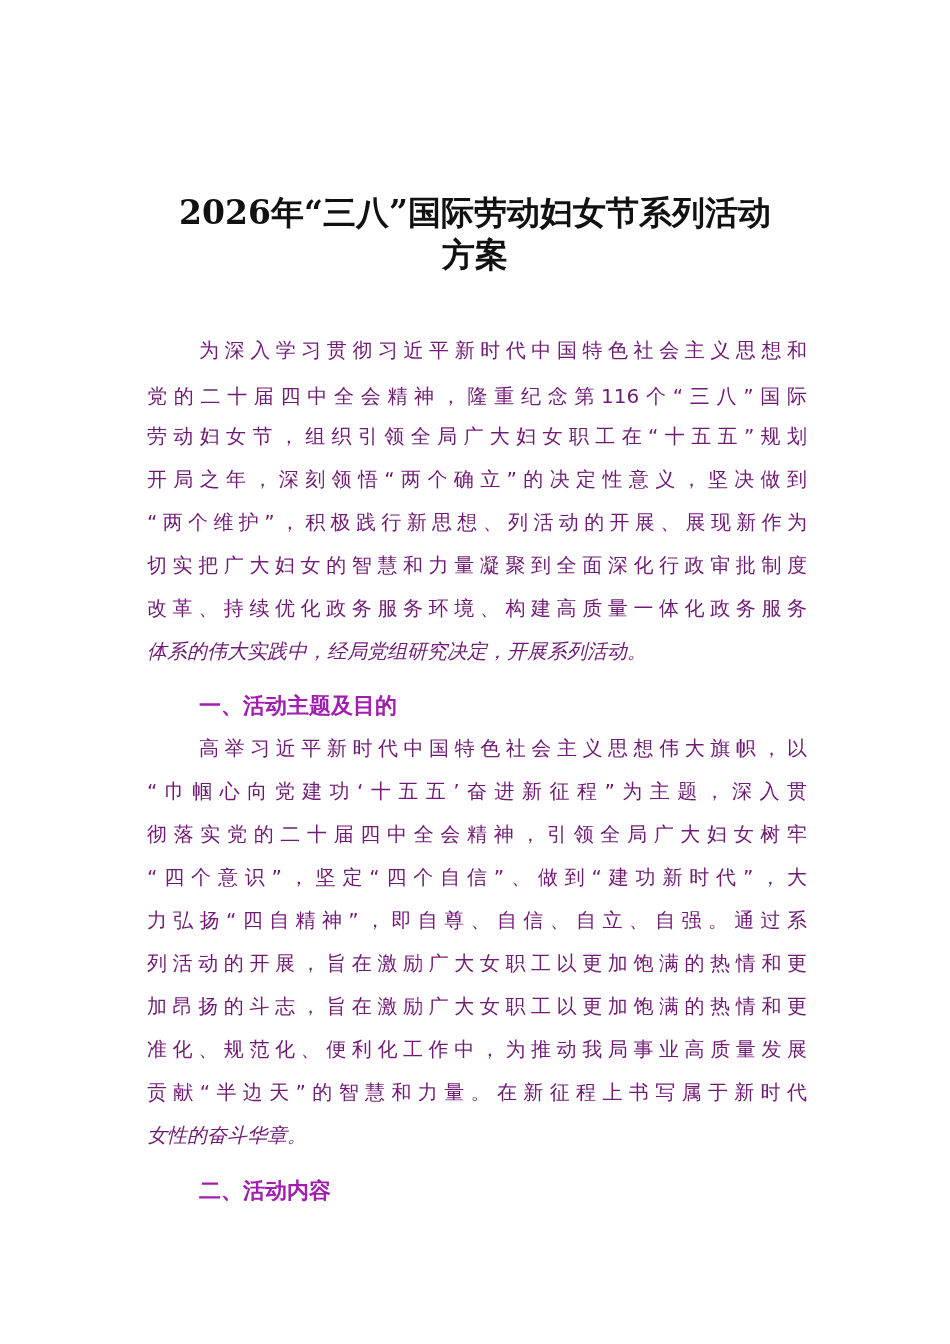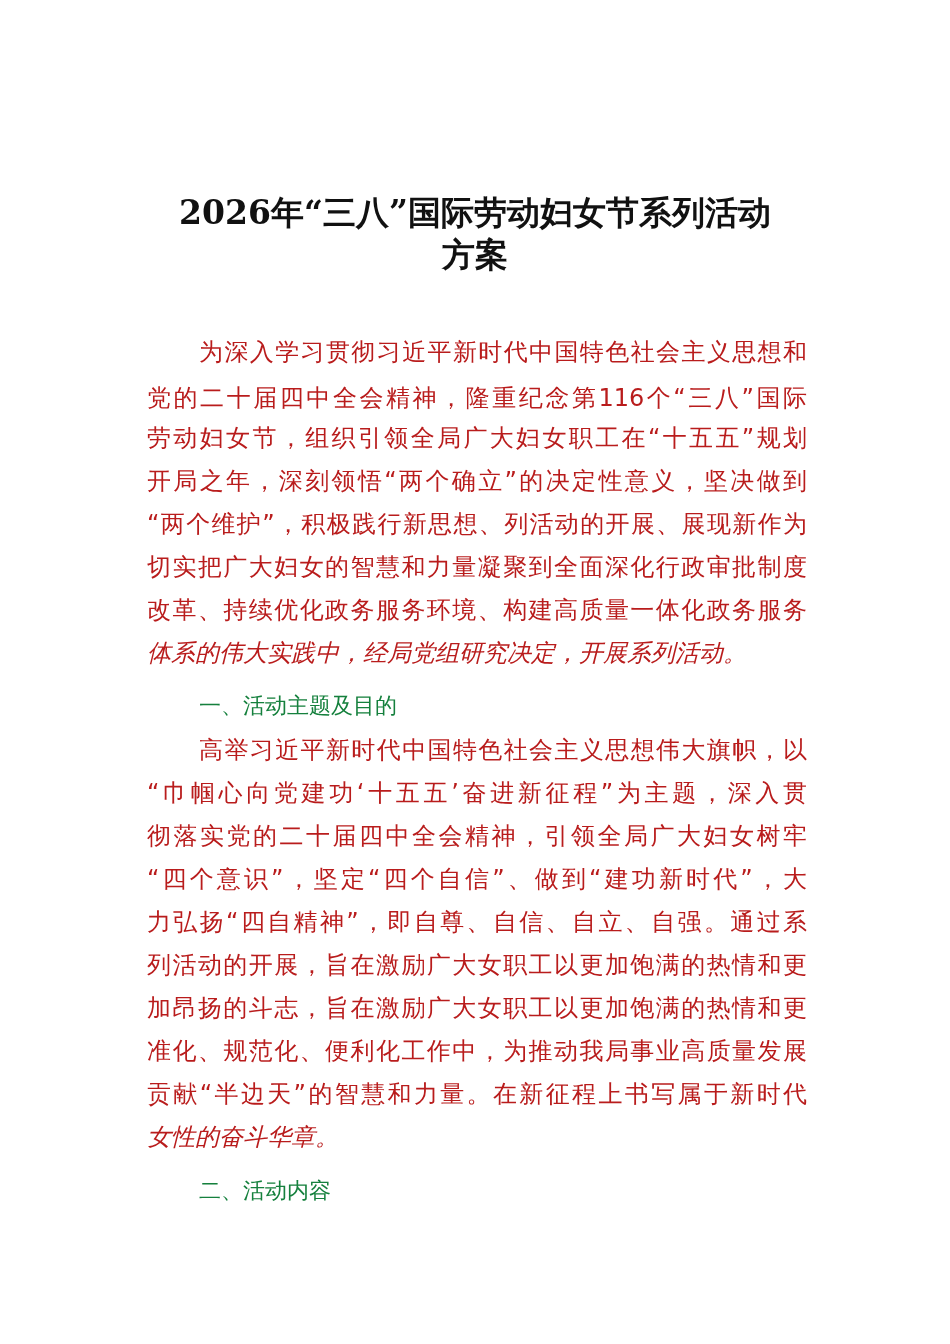--- a/index.html
+++ b/index.html
@@ -9,29 +9,29 @@
     position: absolute; left: 100px; width: 750px; text-align: center;
     font-family: "DejaVu Serif", "Liberation Serif", serif;
     font-weight: bold; font-size: 33px; color: #111; line-height: 1;
     letter-spacing: 0px;
   }
   .title-l1 { top: 168px; margin-top: 28px; }
   .title-l2 { top: 238px; }
   .line {
     position: absolute; left: 147px; width: 660px;
     font-family: "DejaVu Sans", "Liberation Sans", sans-serif;
-    font-size: 24px; color: #b91c1c; line-height: 1; white-space: nowrap;
+    font-size: 20px; color: #701a75; line-height: 1; white-space: nowrap;
     text-align: justify; text-align-last: justify;
   }
   .line.last { text-align-last: left; font-style: italic; }
   .line.indent { left: 199px; width: 608px; }
   .heading {
     position: absolute; left: 199px;
     font-family: "DejaVu Sans", "Liberation Sans", sans-serif;
-    font-weight: normal; font-size: 22px; color: #15803d; line-height: 1; white-space: nowrap; text-align: right;
+    font-weight: bold; font-size: 22px; color: #a21caf; line-height: 1; white-space: nowrap; text-align: right;
   }
 </style>
 </head>
 <body>
 
 <div class="page">
   <div class="title title-l1">2026年“三八”国际劳动妇女节系列活动</div>
   <div class="title title-l2">方案</div>
 
   <div>

